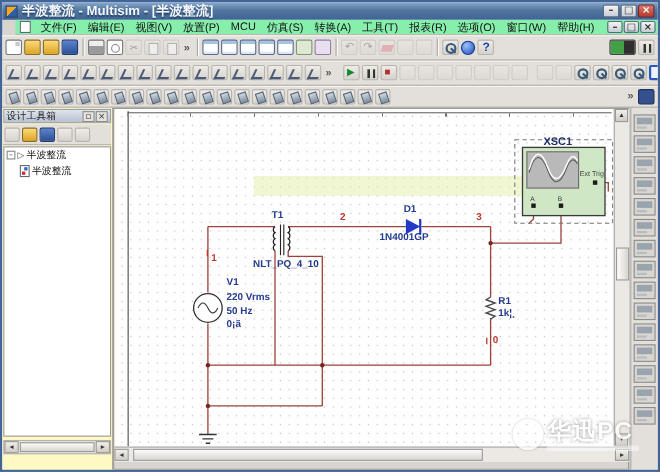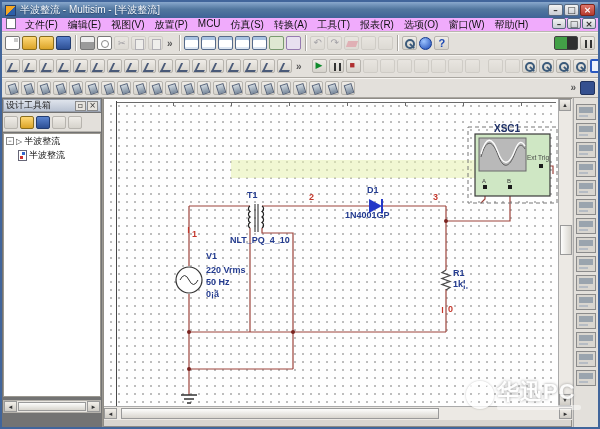--- a/index.html
+++ b/index.html
@@ -3,32 +3,32 @@
 <meta charset="utf-8">
 <style>
   *{margin:0;padding:0;box-sizing:border-box}
   body{background:#777;font-family:"Liberation Sans","DejaVu Sans",sans-serif}
   .win{position:relative;width:600px;height:429px;border:2px solid #41659b;background:#d8d5d0;overflow:hidden}
 
   
   .titlebar{position:absolute;left:0;top:0;right:0;height:16px;display:flex;align-items:center;
     background:linear-gradient(180deg,#89a8cd,#52779f 45%,#3f6397);padding:0 3px;gap:4px}
   .appicon{width:11px;height:11px;background:linear-gradient(135deg,#f5a623 50%,#2d5fa8 50%);border:1px solid #23406e}
-  .wtitle{color:#f4f7fb;font-size:10px;font-weight:normal;text-shadow:0 1px 1px #2a4568;flex:1;white-space:nowrap;overflow:hidden}
+  .wtitle{color:#f4f7fb;font-size:12px;font-weight:bold;text-shadow:0 1px 1px #2a4568;flex:1;white-space:nowrap;overflow:hidden}
   .wbtns{display:flex;gap:1px}
   .wb{width:15px;height:12px;border:1px solid #5a6a80;border-radius:2px;background:linear-gradient(#f3f3f3,#c9cdd4);
     display:inline-flex;align-items:center;justify-content:center;position:relative;font:bold 9px "DejaVu Sans",sans-serif;color:#333}
   .wb.ic-close{background:linear-gradient(#e0776c,#b53a2e);color:#fff;border-color:#7c251c}
   .ic-minimize::before,.ic-mdi-minimize::before{content:"–"}
   .ic-maximize::before,.ic-mdi-restore::before{content:"□"}
   .ic-close::before,.ic-mdi-close::before{content:"×"}
 
   
-  .menubar{position:absolute;left:0;top:16px;right:0;height:14px;background:#f0abfc;border-bottom:1px solid #b9b6b0;
-    display:flex;padding:0 2px;font-size:10px;color:#111}
+  .menubar{position:absolute;left:12px;top:16px;right:0;height:14px;background:#86efac;border-bottom:1px solid #b9b6b0;
+    display:flex;align-items:center;padding:0 2px;font-size:10px;color:#111}
   .mdoc{width:10px;height:11px;background:#fff;border:1px solid #667;margin:0 4px 0 2px}
   .mitem{padding:0 5px;white-space:nowrap;cursor:default}
   .mdibtns{margin-left:auto;display:flex;gap:1px}
   .mdibtns .wb{width:14px;height:11px}
 
   
   .tbrow{position:absolute;left:0;right:0;background:#e3e0db;border-bottom:1px solid #aaa7a1;box-shadow:inset 0 1px 0 #f6f4f0;
     display:flex;align-items:center;padding:0 2px;overflow:hidden}
   .row1{top:30px;height:23px}
   .row2{top:53px;height:23px}
@@ -71,21 +71,21 @@
   .ins::before{content:"";position:absolute;left:3px;top:2px;width:6px;height:8px;
     background:linear-gradient(#cfd8df,#7d8da0);border:1px solid #54627a;transform:rotate(-18deg)}
   .ic-toolbar-options{background:#35508f;border-color:#22335e}
   .combo{width:112px;height:17px;background:#fff;border:1px solid #8a8a8a;display:flex;align-items:center;margin:0 3px;flex:none}
   .combo-text{flex:1;font-size:9px;color:#333;padding-left:3px;white-space:nowrap;overflow:hidden}
   .combo-arrow{width:13px;height:100%;background:linear-gradient(#f0ede8,#cfccc5);border-left:1px solid #9a9a9a;
     display:flex;align-items:center;justify-content:center;font-size:7px;color:#333}
   .mlauto{margin-left:auto}
 
   
-  .leftpanel{position:absolute;left:0;top:96px;width:101px;bottom:0;background:#737373;border-right:1px solid #9a978f}
+  .leftpanel{position:absolute;left:0;top:96px;width:101px;bottom:0;background:#fef9c3;border-right:1px solid #9a978f}
   .lp-title{position:absolute;left:1px;top:1px;right:1px;height:13px;background:linear-gradient(#dfe4ec,#b9c2d2);
     border:1px solid #98a0ae;display:flex;align-items:center;font-size:9px;color:#222;padding:0 2px}
   .lp-title .lbl{flex:1;white-space:nowrap;overflow:hidden}
   .lpb{width:11px;height:10px;border:1px solid #8a8a8a;background:#e6e3de;font:8px "DejaVu Sans",sans-serif;color:#333;
     display:inline-flex;align-items:center;justify-content:center;margin-left:1px}
   .lp-tools{position:absolute;left:1px;top:15px;right:1px;height:19px;display:flex;align-items:center;background:#e3e0db;border-bottom:1px solid #b5b2ac}
   .lp-tools .ti{width:14px;height:13px}
   .lp-tree{position:absolute;left:1px;top:35px;right:1px;bottom:30px;background:#fff;border:1px solid #9a978f;overflow:hidden;font-size:9px;color:#111}
   .trow{display:flex;align-items:center;height:14px;white-space:nowrap;padding-left:2px}
   .expander{width:8px;height:8px;border:1px solid #888;background:#fff;font:7px/6px "DejaVu Sans",sans-serif;color:#333;text-align:center;margin-right:2px;flex:none}

